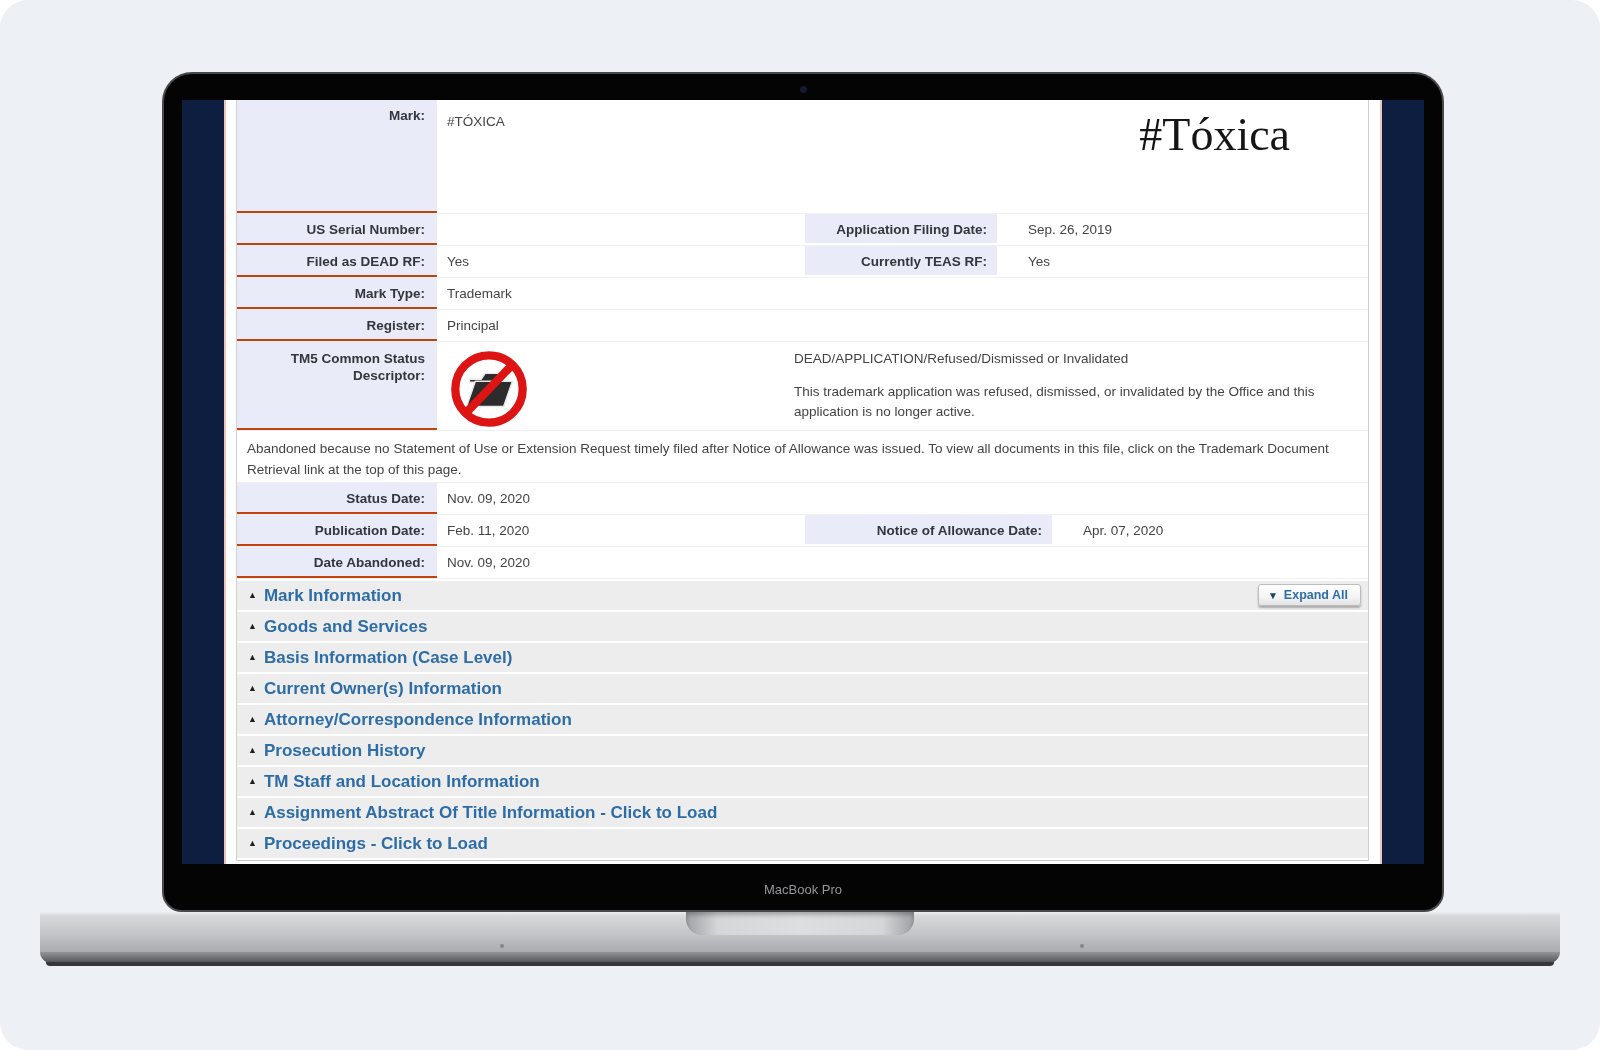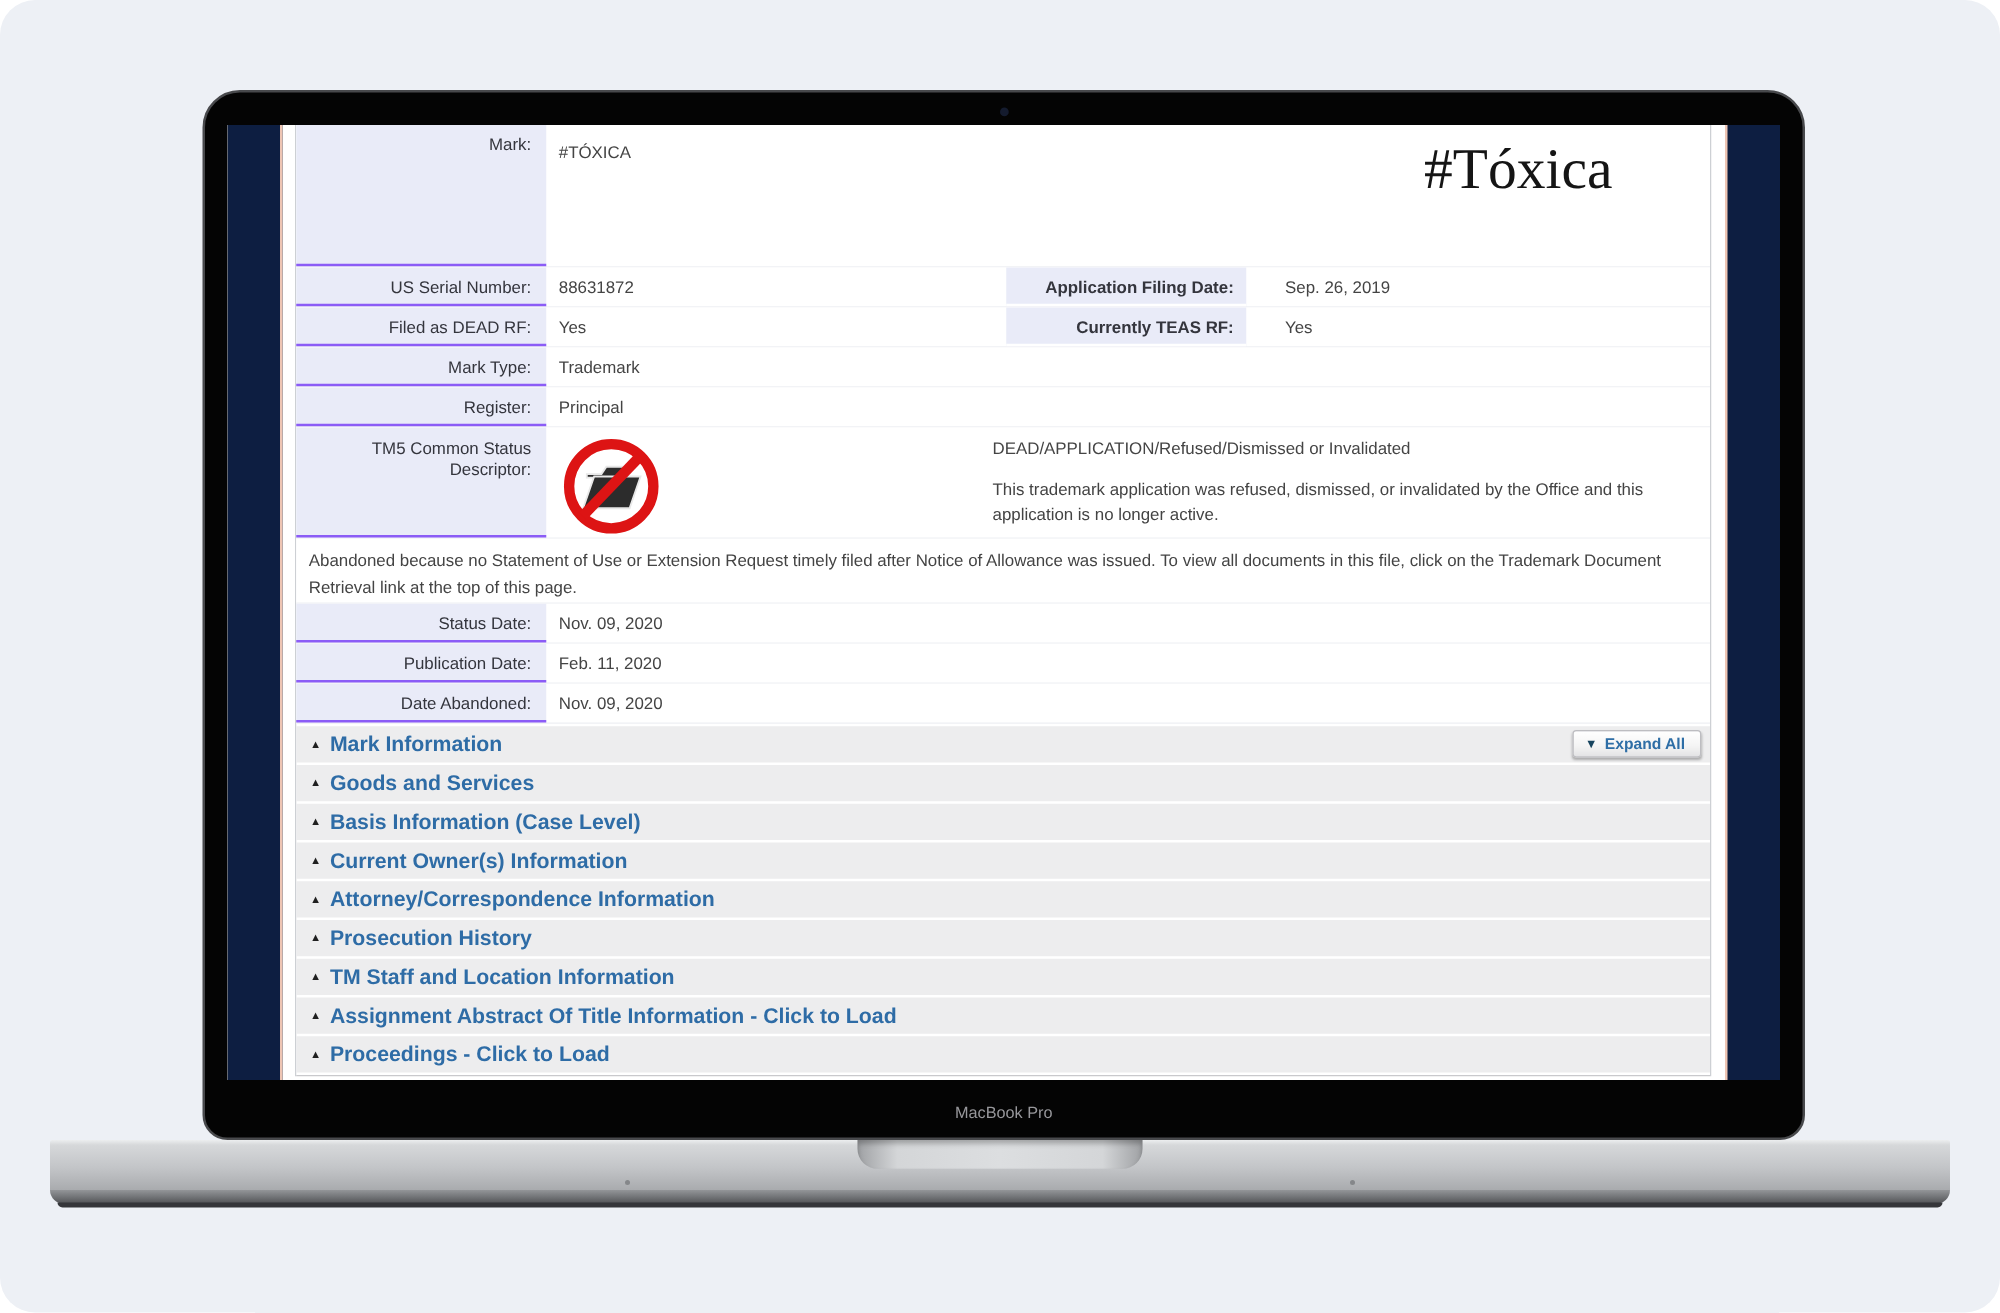--- a/index.html
+++ b/index.html
@@ -32,21 +32,21 @@
   .display { position:absolute; left:18px; top:26px; right:18px; bottom:46px;
     background:#ffffff; overflow:hidden; }
   .side-navy { position:absolute; top:0; bottom:0; width:44px; background:#0d1e41; }
   .side-navy.left  { left:0;  border-right:2px solid #eec5b4; }
   .side-navy.right { right:0; border-left:2px solid #eec5b4; }
   .content { position:absolute; left:46px; right:46px; top:0; bottom:0; background:#fff; overflow:hidden; }
   .tbl { margin-left:8px; width:1133px; border-left:1px solid #cdd0d4; border-right:1px solid #cdd0d4;
     font-size:13.5px; color:#444; }
 
   .row { display:flex; border-bottom:1px solid #eef0f3; background:#fff; }
-  .lbl { background:#e9ebf8; border-bottom:2px solid #8b5cf6; color:#34353d; font-weight:normal;
+  .lbl { background:#e9ebf8; border-bottom:2px solid #c2410c; color:#34353d; font-weight:bold;
     text-align:right; padding:7px 12px 0 6px; width:200px; flex:0 0 200px; line-height:17px; }
   .val { padding:7px 10px 0 10px; line-height:17px; }
   .h32 { height:32px; }
 
   
   .row-mark { height:114px; }
   .row-mark .val { flex:1; position:relative; padding-top:13px; }
   .mark-display { position:absolute; right:78px; top:26px; font-family:"Liberation Serif","DejaVu Serif",serif;
     font-size:46px; color:#151515; }
 
@@ -106,21 +106,20 @@
             <div class="lbl">Mark:</div>
             <div class="val">
               <span>#TÓXICA</span>
               <div class="mark-display">#Tóxica</div>
             </div>
           </div>
 
           <div class="row h32">
             <div class="half-l">
               <div class="lbl">US Serial Number:</div>
-              <div class="val">88631872</div>
             </div>
             <div class="half-r">
               <div class="lbl-r w192">Application Filing Date:</div>
               <div class="val">Sep. 26, 2019</div>
             </div>
           </div>
 
           <div class="row h32">
             <div class="half-l">
               <div class="lbl">Filed as DEAD RF:</div>
@@ -168,20 +167,24 @@
           <div class="row h32">
             <div class="lbl">Status Date:</div>
             <div class="val">Nov. 09, 2020</div>
           </div>
 
           <div class="row h32">
             <div class="half-l">
               <div class="lbl">Publication Date:</div>
               <div class="val">Feb. 11, 2020</div>
             </div>
+            <div class="half-r">
+              <div class="lbl-r w247">Notice of Allowance Date:</div>
+              <div class="val">Apr. 07, 2020</div>
+            </div>
           </div>
 
           <div class="row h32">
             <div class="lbl">Date Abandoned:</div>
             <div class="val">Nov. 09, 2020</div>
           </div>
 
           <div class="sections">
             <div class="sec-row">
               <span class="sec-tri">▲</span>

